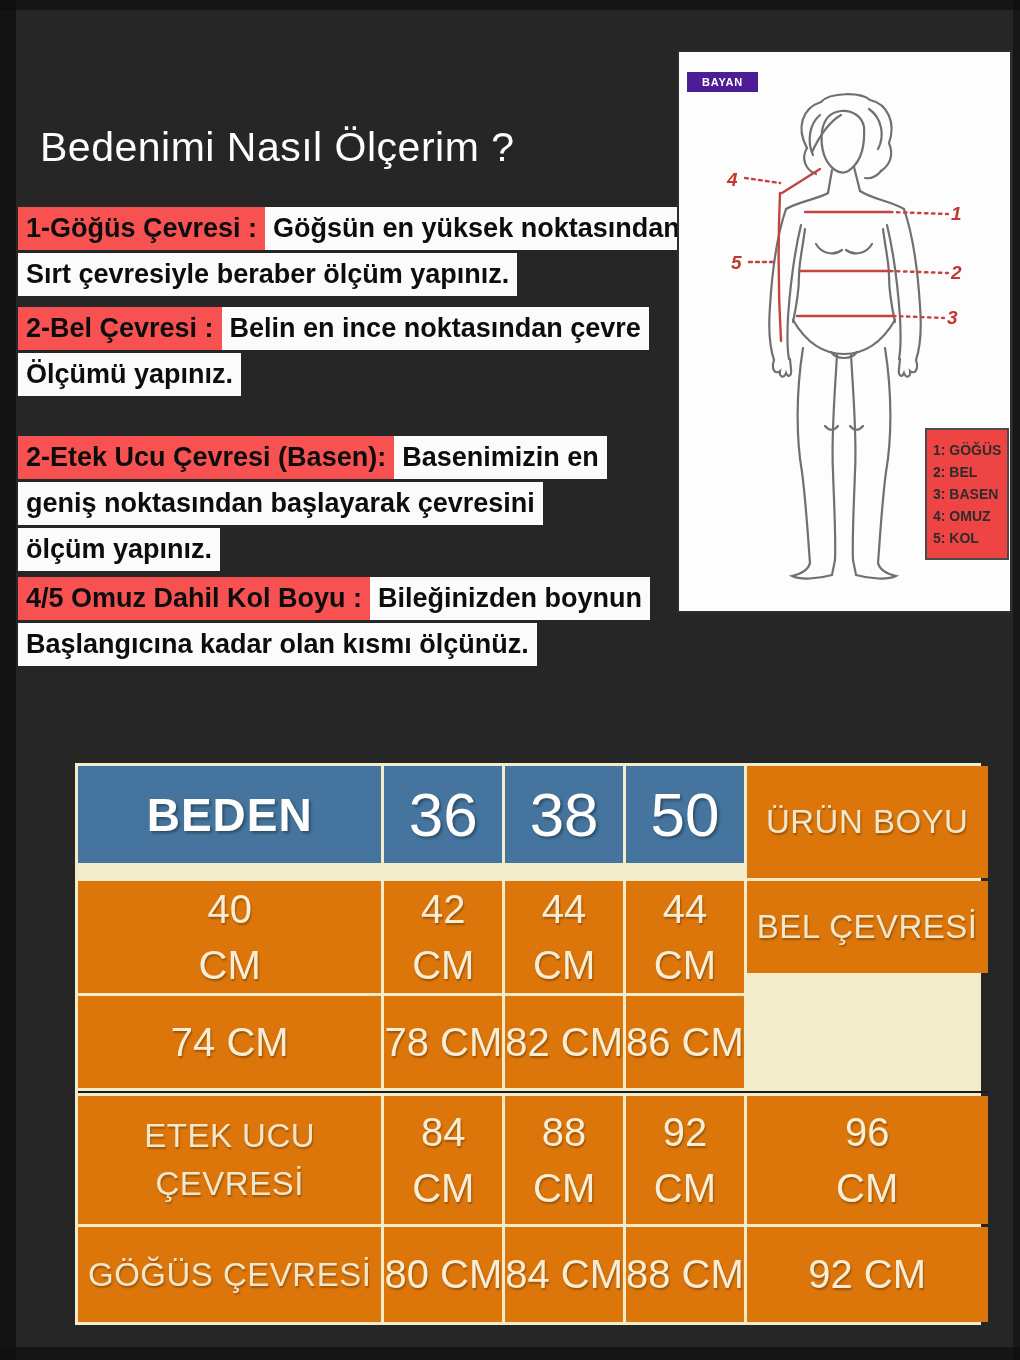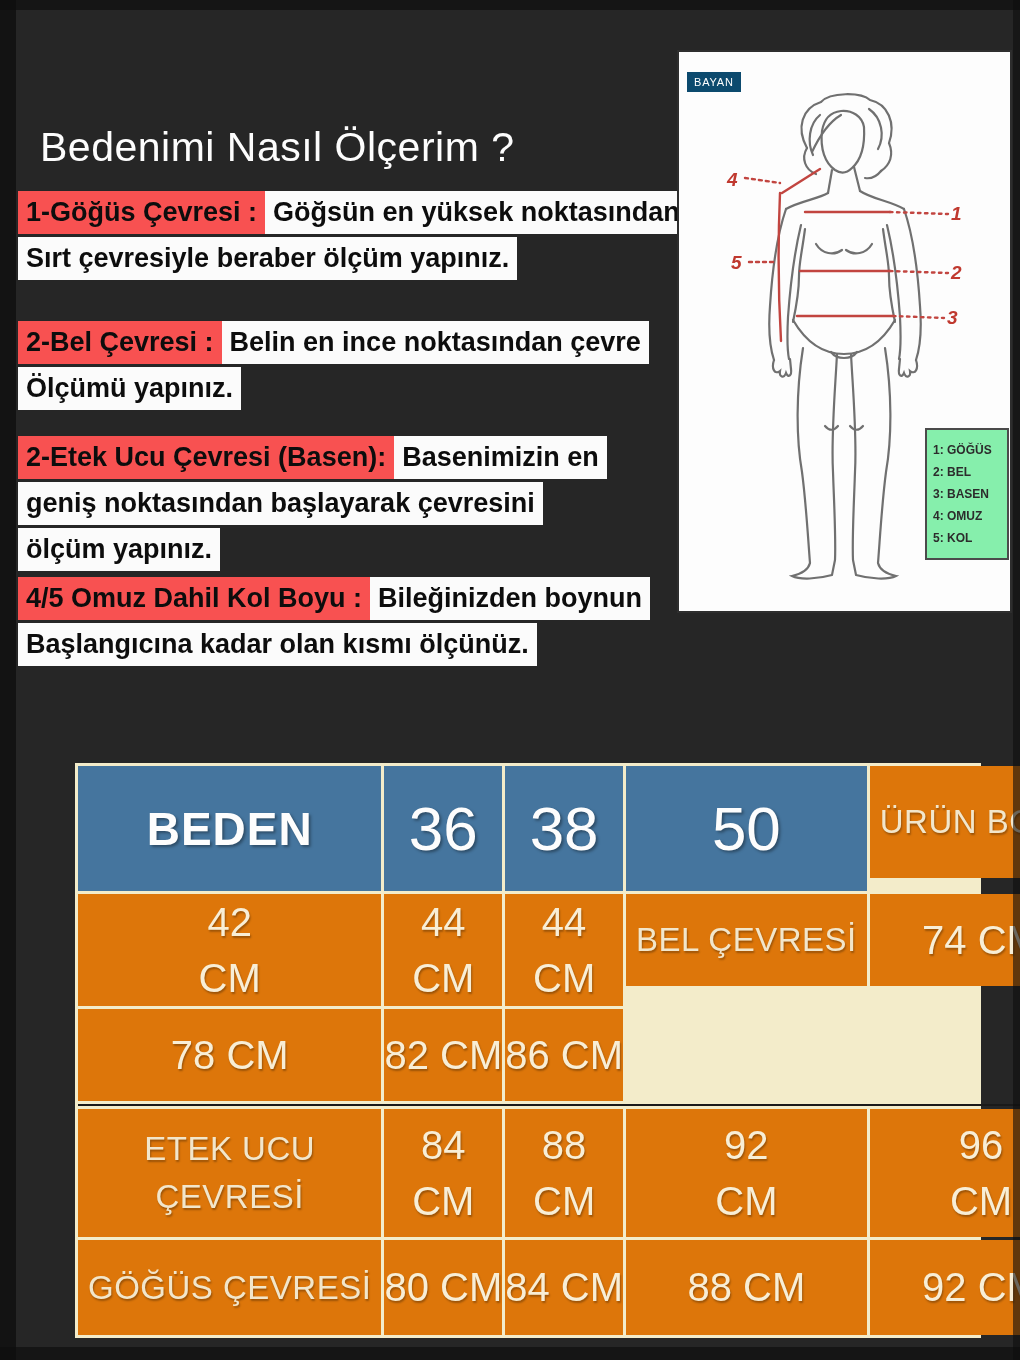--- a/index.html
+++ b/index.html
@@ -25,58 +25,58 @@
   
   .iblock{position:absolute;left:18px;}
   .iline{display:block;margin-bottom:3px;white-space:nowrap;}
   .iline span{
     display:inline-block;vertical-align:top;
     font-weight:bold;font-size:27px;line-height:31px;
     padding:6px 8px;color:#0d0d0d;
   }
   .hl{background:#f85151;}
   .wt{background:#fbfbfb;}
-  #block1{top:191px;}
-  #block2{top:321px;}
+  #block1{top:207px;}
+  #block2{top:307px;}
   #block3{top:436px;}
   #block4{top:577px;}
 
   
   .dbox{
     position:absolute;left:677px;top:50px;width:335px;height:563px;
     background:#fdfdfd;border:2px solid #2e2e2e;box-sizing:border-box;
   }
   .badge{
     position:absolute;left:8px;top:20px;
-    background:#0c4a6e;color:#ffffff;
-    font-size:11px;font-weight:normal;letter-spacing:.8px;
-    padding:4px 7px;
+    background:#4c1d95;color:#ffffff;
+    font-size:11px;font-weight:bold;letter-spacing:.8px;
+    padding:4px 15px;
   }
   .dbox svg{position:absolute;left:0;top:0;}
   .legend{
     position:absolute;left:246px;top:376px;width:84px;box-sizing:border-box;
-    background:#86efac;border:2px solid #4b4b4b;
+    background:#ef4444;border:2px solid #4b4b4b;
     padding:9px 6px;
-    font-size:12px;font-weight:bold;color:#2c2c2c;line-height:22px;
+    font-size:14px;font-weight:bold;color:#2c2c2c;line-height:22px;
     white-space:nowrap;
   }
 
   
   .sizetable{
     position:absolute;left:75px;top:763px;width:906px;box-sizing:border-box;
     background:#f3ecca;padding:3px;
     display:grid;
     grid-template-columns:1.95fr 1fr 1fr 1fr 1fr;
     gap:3px;
   }
   .cell{
     display:flex;align-items:center;justify-content:center;
     text-align:center;box-sizing:border-box;
   }
-  .hcell{background:#45759e;color:#fdfdfd;height:125px;
+  .hcell{background:#45759e;color:#fdfdfd;height:97px;
     text-shadow:2px 2px 3px rgba(0,0,0,.35);}
   .hcell.first{font-size:46px;font-weight:bold;letter-spacing:1px;}
   .hcell.num{font-size:62px;font-weight:normal;}
   .ocell{background:#dd760a;color:#f8eed6;
     text-shadow:1px 2px 2px rgba(0,0,0,.3);}
   .r1{height:112px;}
   .r2{height:92px;}
   .r3{height:128px;}
   .r4{height:95px;}
   .rowlabel{font-size:33px;letter-spacing:.5px;color:#f2e6cb;padding:0 10px;line-height:1.45;}
@@ -221,20 +221,23 @@
       <span>38</span>
     </div>
   <div class="cell hcell num">
       <span>50</span>
     </div>
 
   <div class="cell ocell r1">
       <span class="rowlabel nowrap">ÜRÜN BOYU</span>
     </div>
   <div class="cell ocell r1">
+      <span class="val two">40 CM</span>
+    </div>
+  <div class="cell ocell r1">
       <span class="val two">42 CM</span>
     </div>
   <div class="cell ocell r1">
       <span class="val two">44 CM</span>
     </div>
   <div class="cell ocell r1">
       <span class="val two">44 CM</span>
     </div>
 
   <div class="cell ocell r2">

